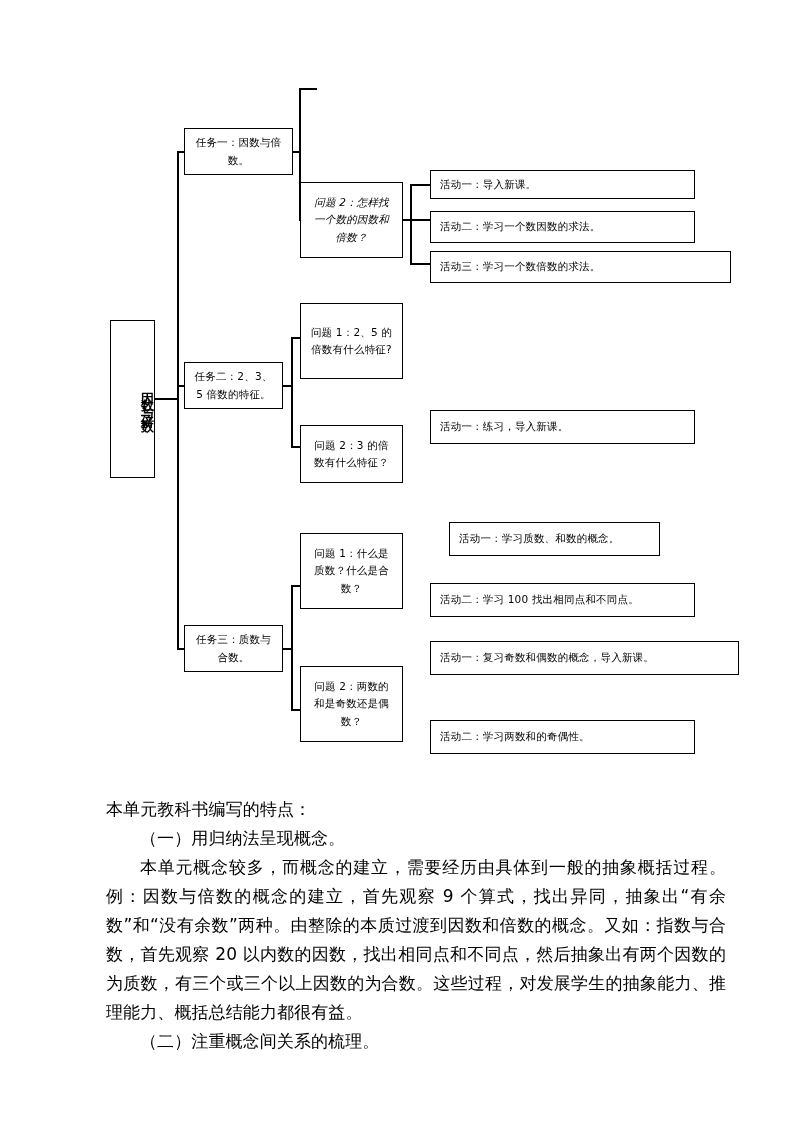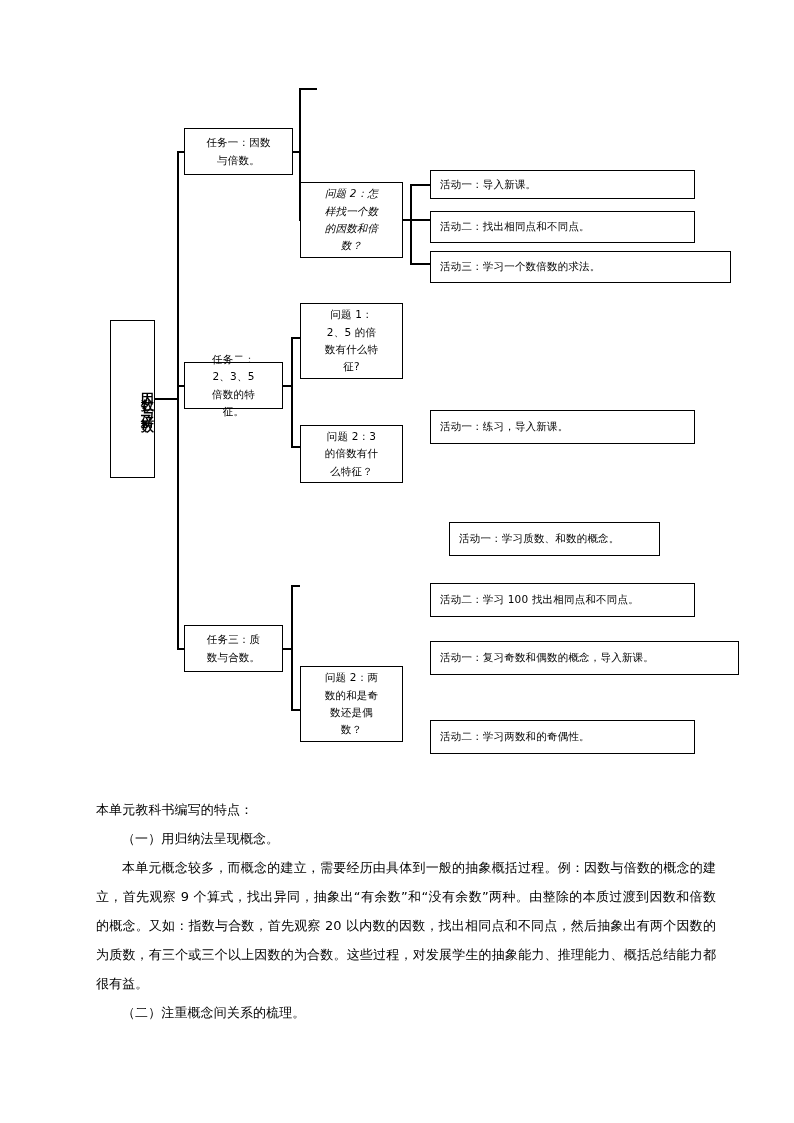--- a/index.html
+++ b/index.html
@@ -35,21 +35,21 @@
     border: 1.6px solid #000;
     background: #fff;
     display: flex;
     align-items: center;
     justify-content: center;
     text-align: center;
     font-family: "DejaVu Sans", "Liberation Sans", sans-serif;
     font-size: 10.5px;
     line-height: 1.65;
     letter-spacing: 0.2px;
-    padding: 2px 21px;
+    padding: 2px 8px;
   }
   .node.left-align {
     justify-content: flex-start;
     text-align: left;
     padding-left: 9px;
   }
   .node .txt { display: block; width: 100%; }
 
   
   .node.root {
@@ -66,24 +66,24 @@
   .ln {
     position: absolute;
     background: #000;
   }
   .ln.h { height: 1.6px; }
   .ln.v { width: 1.6px; }
 
   
   .body-text {
     position: absolute;
-    left: 96px;
+    left: 106px;
     top: 795px;
     width: 620px;
-    font-size: 13px;
+    font-size: 17px;
     line-height: 29px;
     text-align: justify;
     letter-spacing: 0.1px;
   }
   .body-text p {
     margin: 0;
   }
   .body-text p.indent {
     text-indent: 2em;
   }
@@ -153,31 +153,34 @@
     </div>
 
     <div class="node" style="left:300px; top:303px; width:103px; height:76px;">
       <span class="txt">问题 1：2、5 的倍数有什么特征?</span>
     </div>
 
     <div class="node" style="left:300px; top:425px; width:103px; height:58px;">
       <span class="txt">问题 2：3 的倍数有什么特征？</span>
     </div>
 
+    <div class="node" style="left:300px; top:533px; width:103px; height:76px;">
+      <span class="txt">问题 1：什么是质数？什么是合数？</span>
+    </div>
 
     <div class="node" style="left:300px; top:666px; width:103px; height:76px;">
       <span class="txt">问题 2：两数的和是奇数还是偶数？</span>
     </div>
 
     <div class="node left-align" style="left:430px; top:170px; width:265px; height:29px;align-items:center;">
       <span class="txt">活动一：导入新课。</span>
     </div>
 
     <div class="node left-align" style="left:430px; top:211px; width:265px; height:32px;">
-      <span class="txt">活动二：找出相同点和不同点。</span>
+      <span class="txt">活动二：学习一个数因数的求法。</span>
     </div>
 
     <div class="node left-align" style="left:430px; top:251px; width:301px; height:32px;">
       <span class="txt">活动三：学习一个数倍数的求法。</span>
     </div>
 
 
     <div class="node left-align" style="left:430px; top:410px; width:265px; height:34px;">
       <span class="txt">活动一：练习，导入新课。</span>
     </div>

